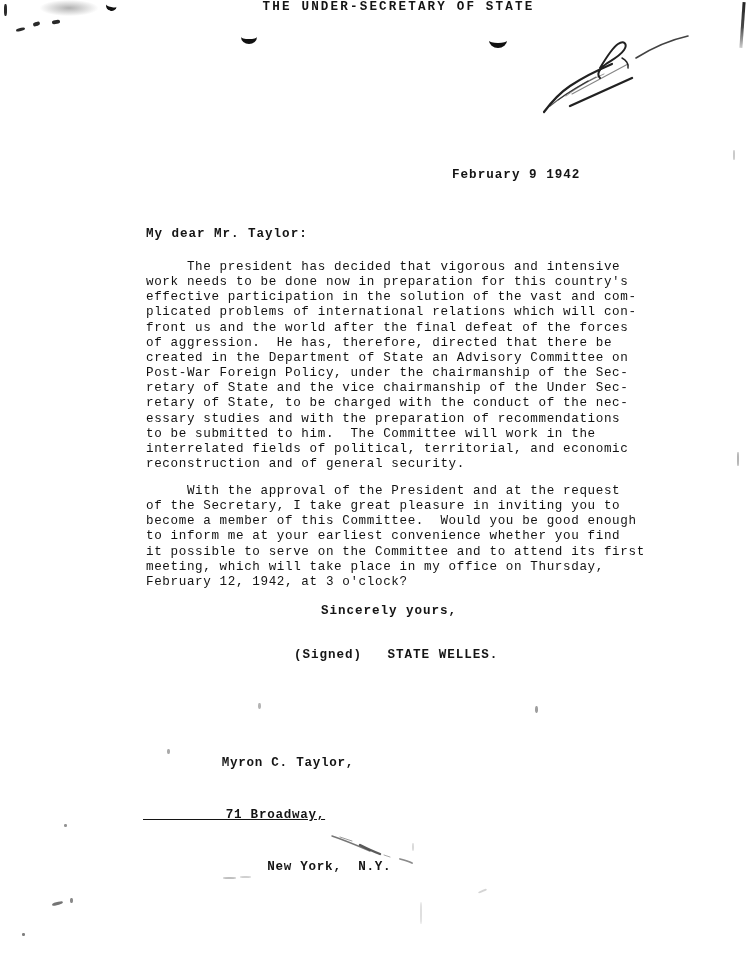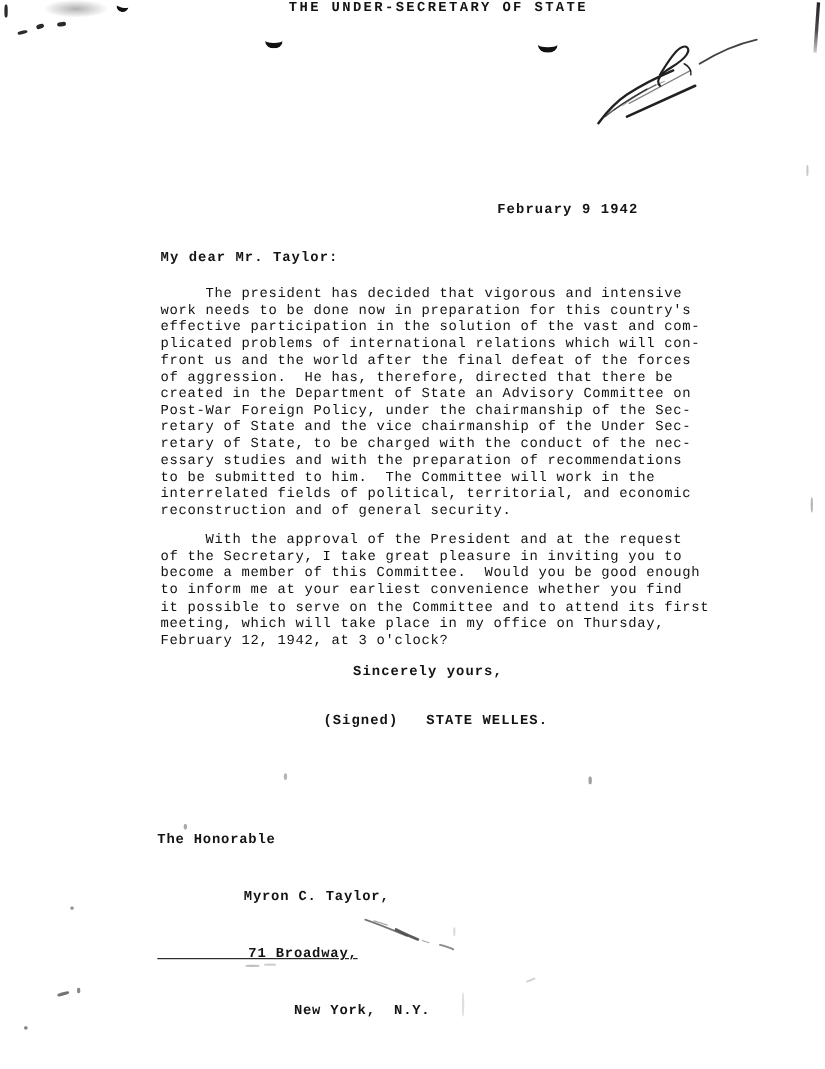--- a/index.html
+++ b/index.html
@@ -36,21 +36,21 @@
     font-size: 12.6px;
   }
   .heading-sub {
     letter-spacing: 1.1px;
     font-size: 12.6px;
   }
 
   #header-block { left: 0; top: 92px; width: 750px; text-align: center; }
   #header-block .tw { position: static; display: block; margin-left: 47px; }
 
-  #date-line   { left: 452px; top: 184px; letter-spacing: 1.0px; }
+  #date-line   { left: 452px; top: 168px; letter-spacing: 1.0px; }
   #salutation  { left: 146px; top: 227px; letter-spacing: 0.95px; text-align: center; }
 
   .body-para {
     position: absolute;
     left: 146px;
     white-space: pre;
     letter-spacing: 0.62px;
     font-size: 12.6px;
     line-height: 15.15px;
   }
@@ -181,21 +181,20 @@
 become a member of this Committee.  Would you be good enough
 to inform me at your earliest convenience whether you find
 it possible to serve on the Committee and to attend its first
 meeting, which will take place in my office on Thursday,
 February 12, 1942, at 3 o'clock?</div>
 
   <div class="tw" id="closing">Sincerely yours,</div>
   <div class="tw" id="signature">(Signed)   STATE WELLES.</div>
 
   <div id="address-block">
-    <div class="tw" style="position:static;display:block;">The Honorable</div>
     <div class="tw" style="position:static;display:block;text-align:center;">     Myron C. Taylor,</div>
     <div class="tw" style="position:static;display:block;text-decoration:underline;">          71 Broadway,</div>
     <div class="tw" style="position:static;display:block;">               New York,  N.Y.</div>
   </div>
 
   <svg id="bottom-scrawl" class="artifact" viewBox="0 0 110 36">
     <g stroke="#1b1b1b" fill="none" stroke-linecap="round">
       <path d="M2,4 C14,8 26,13 40,19" stroke-width="1.5" opacity=".7"></path>
       <path d="M10,5 L22,9" stroke-width="1" opacity=".5"></path>
       <path d="M30,13 C36,16 42,19 50,22" stroke-width="2.4" opacity=".85"></path>

